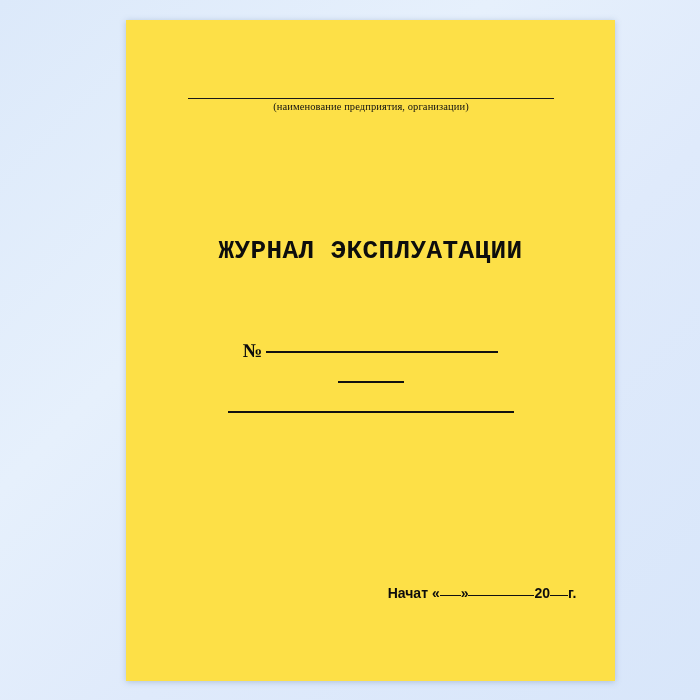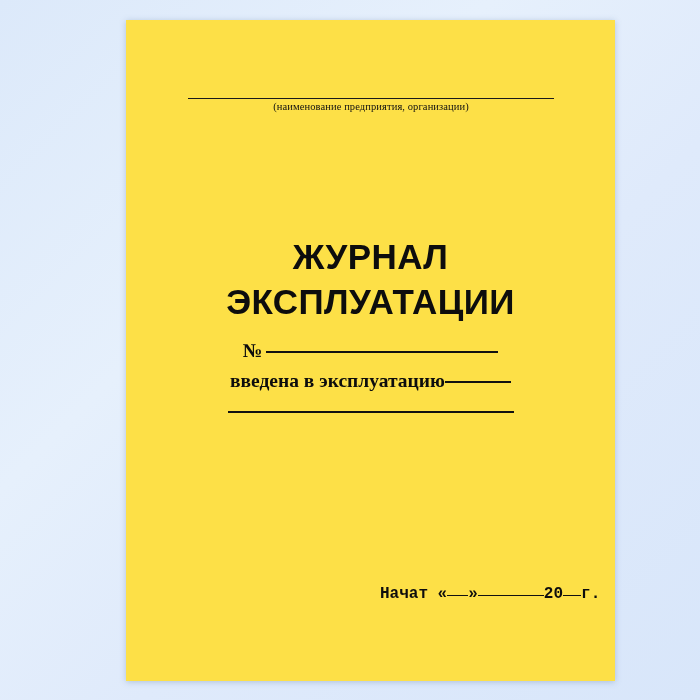--- a/index.html
+++ b/index.html
@@ -66,26 +66,26 @@
 
   
   #title-block {
     position: absolute;
     left: 30px;
     top: 215px;
     width: 429px;
     text-align: center;
   }
   .title-line {
-    font-size: 35px;
+    font-size: 26px;
     font-weight: bold;
     letter-spacing: 0.4px;
     line-height: 1.28;
     color: #0d0d0d;
-    font-family: Liberation Sans, sans-serif;
+    font-family: Liberation Mono, monospace;
   }
 
   
   #number-block {
     position: absolute;
     left: 30px;
     top: 316px;
     width: 429px;
     text-align: center;
   }
@@ -118,26 +118,26 @@
   }
 
   
   #footer-block {
     position: absolute;
     left: 250px;
     top: 565px;
     width: 200px;
   }
   .footer-row {
-    font-size: 16px;
+    font-size: 14px;
     font-weight: bold;
     color: #0d0d0d;
     white-space: nowrap;
     margin-bottom: 12px;
-    font-family: Liberation Mono, monospace;
+    font-family: Liberation Sans, sans-serif;
   }
   .footer-label {
     display: inline-block;
     min-width: 52px;
     text-align: right;
   }
   .rule-tiny {
     display: inline-block;
     width: 21px;
     border-bottom: 1px solid #111;
@@ -173,21 +173,21 @@
       <div class="title-line">ЖУРНАЛ ЭКСПЛУАТАЦИИ</div>
     </div>
 
     <div id="number-block">
 
       <div class="fill-row">
         <span>№</span><span class="rule-long"></span>
       </div>
 
       <div class="fill-row">
-        <span>введена в эксплуатацию</span><span class="rule-med"></span>
+        <span class="rule-med"></span>
       </div>
 
       <div class="fill-row">
         <span class="rule-full"></span>
       </div>
 
     </div>
 
     <div id="footer-block">
 

